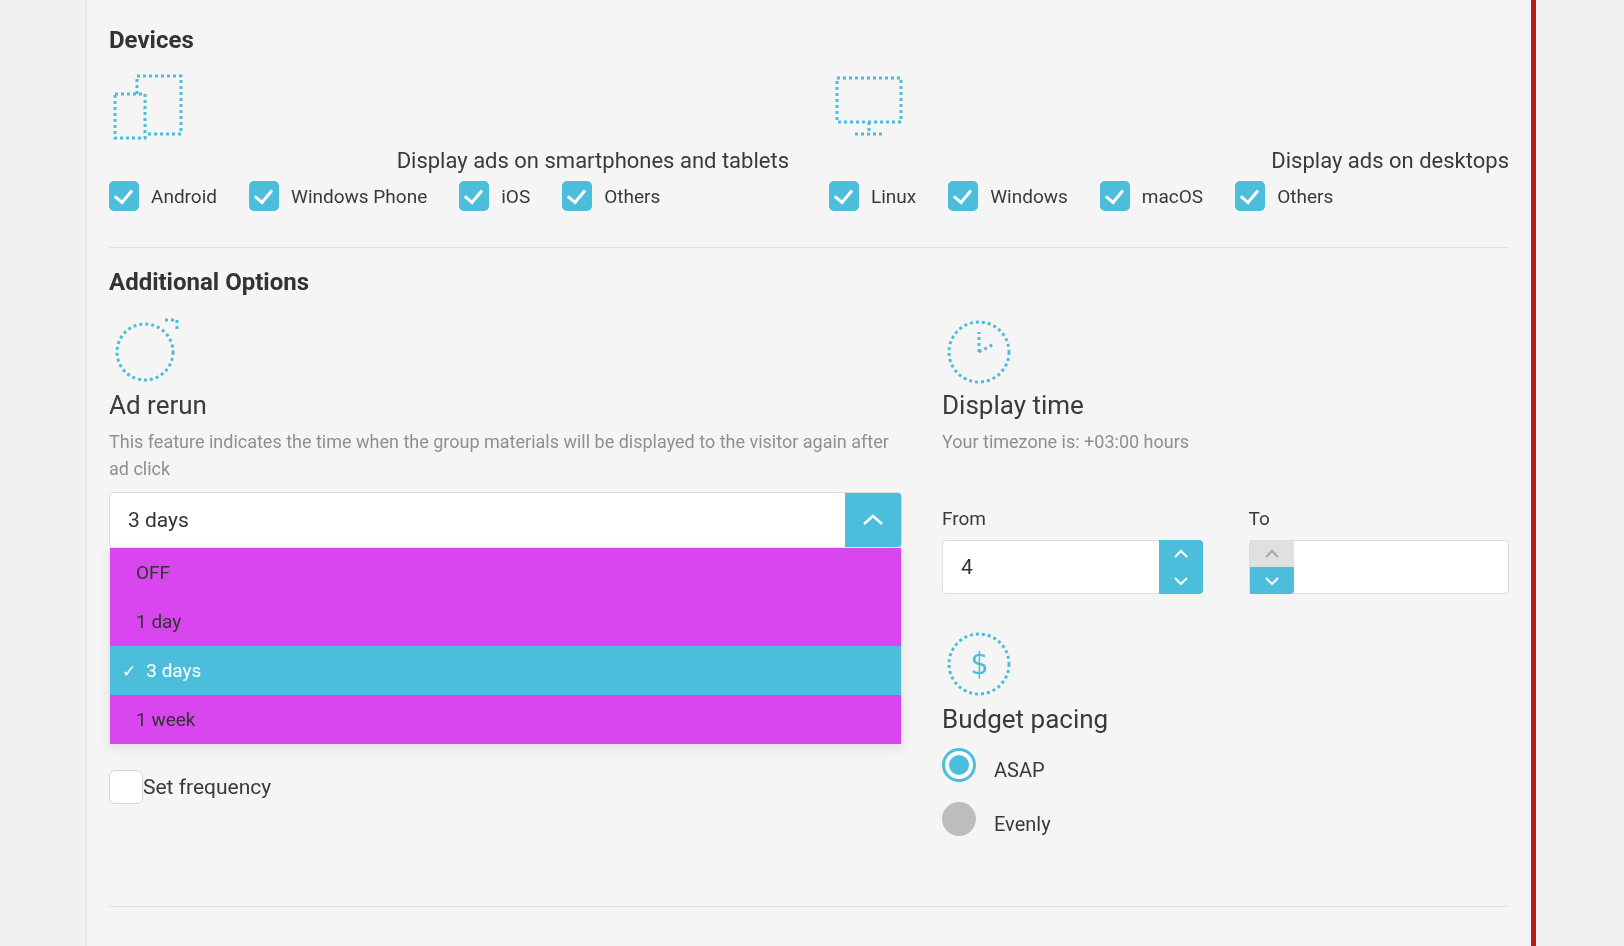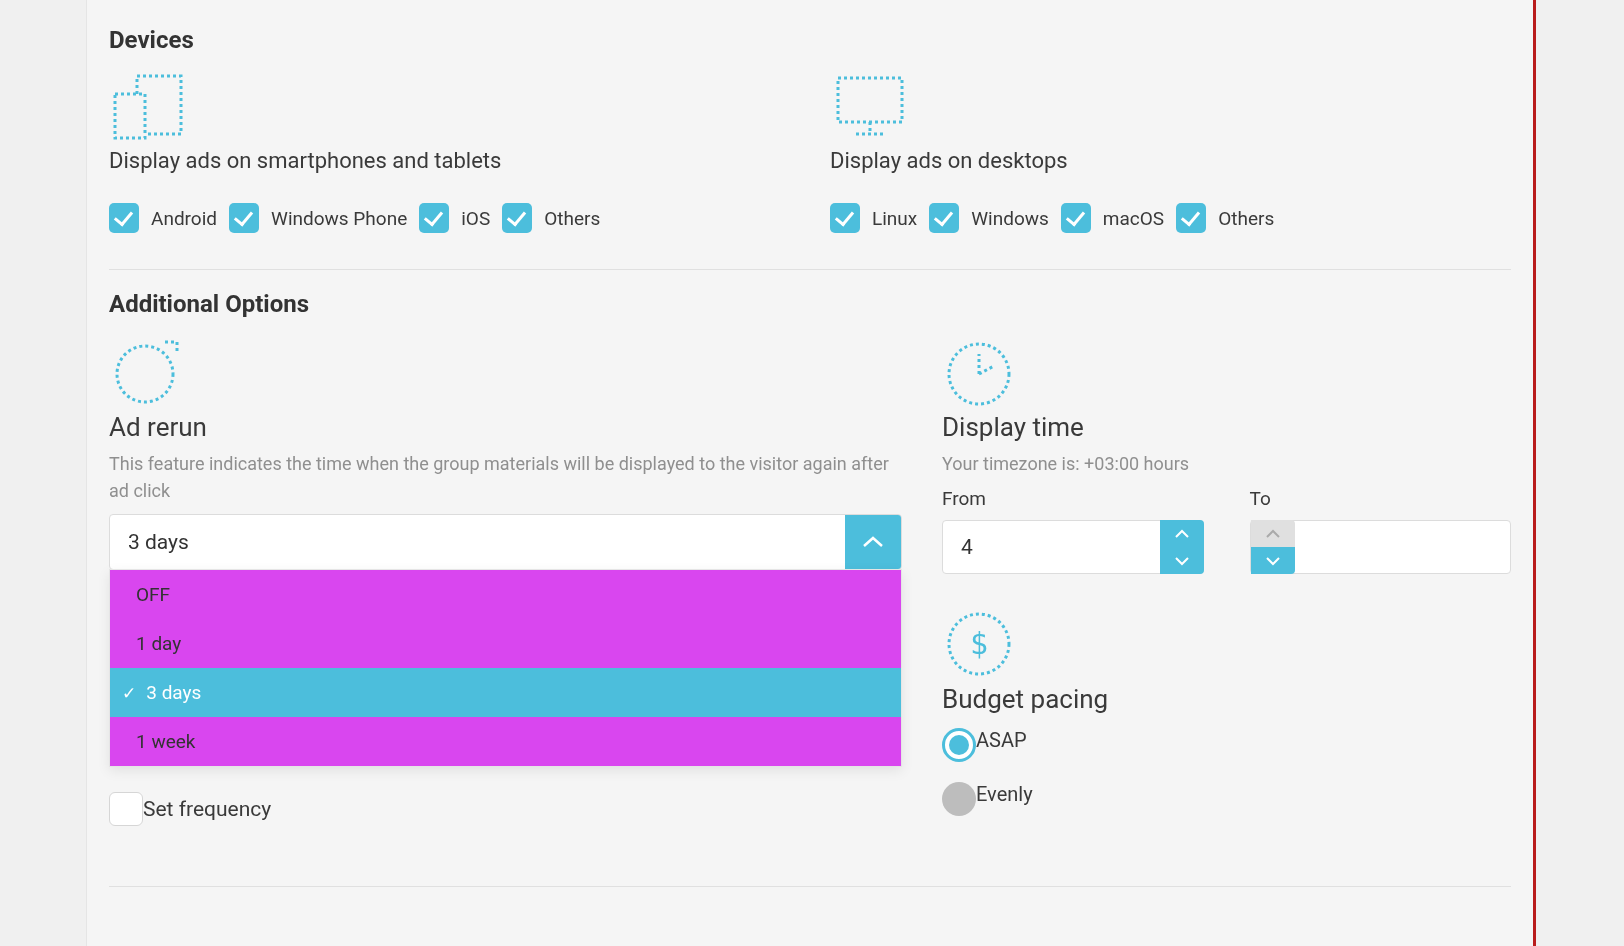--- a/index.html
+++ b/index.html
@@ -13,21 +13,21 @@
     position: relative;
   }
   .panel {
     position: absolute;
     left: 86px;
     top: 0;
     right: 88px;
     bottom: 0;
     background: #f5f5f5;
     border-left: 1px solid #e5e5e5;
-    border-right: 3px solid #b91c1c;
+    border-right: 5px solid #b91c1c;
     padding: 20px 22px 12px 22px;
   }
   .section-title {
     font-size: 24px;
     font-weight: 700;
     color: #333;
     margin: 6px 0 18px 0;
   }
   .two-col {
     display: flex;
@@ -37,37 +37,38 @@
   .pixel-icon {
     width: 80px;
     height: 70px;
     margin-bottom: 6px;
     display: flex;
     align-items: flex-end;
   }
   .group-label {
     font-size: 22px;
     color: #3a3a3a;
-    margin-bottom: 30px;
+    margin-bottom: 8px;
+    text-align: right;
   }
   .sub-label {
     font-size: 26px;
     color: #3a3a3a;
     margin-bottom: 8px;
   }
   .hint {
     font-size: 18px;
     color: #8f8f8f;
     line-height: 1.5;
     margin-bottom: 10px;
   }
   .check-row {
     display: flex;
     flex-wrap: wrap;
-    gap: 12px;
+    gap: 32px;
     align-items: center;
   }
   .check-item {
     display: flex;
     align-items: center;
     gap: 12px;
   }
   .cbox {
     width: 30px;
     height: 30px;
@@ -163,20 +164,21 @@
   .time-row {
     display: flex;
     gap: 46px;
     margin-top: 4px;
   }
   .time-col { flex: 1; }
   .time-label {
     font-size: 19px;
     color: #3a3a3a;
     margin-bottom: 10px;
+    margin-top: 42px;
   }
   .spin {
     display: flex;
     width: 100%;
     height: 54px;
     background: #fff;
     border: 1px solid #dcdcdc;
     border-radius: 4px;
     align-items: stretch;
     overflow: visible;
@@ -201,21 +203,22 @@
     align-items: center;
     justify-content: center;
     cursor: pointer;
   }
   .spin-btn.active { background: #4CBEDC; }
   .spin-btn.inactive { background: #e0e0e0; }
   .spin-btn.top { border-top-right-radius: 4px; }
   .spin-btn.bot { border-bottom-right-radius: 4px; }
   .radio-row {
     display: flex;
-    align-items: flex-start;
+    align-items: flex-end;
+    gap: 18px;
     margin-bottom: 20px;
   }
   .radio {
     width: 34px; height: 34px;
     border-radius: 50%;
     background: #bdbdbd;
     position: relative;
     flex-shrink: 0;
   }
   .radio.on {

